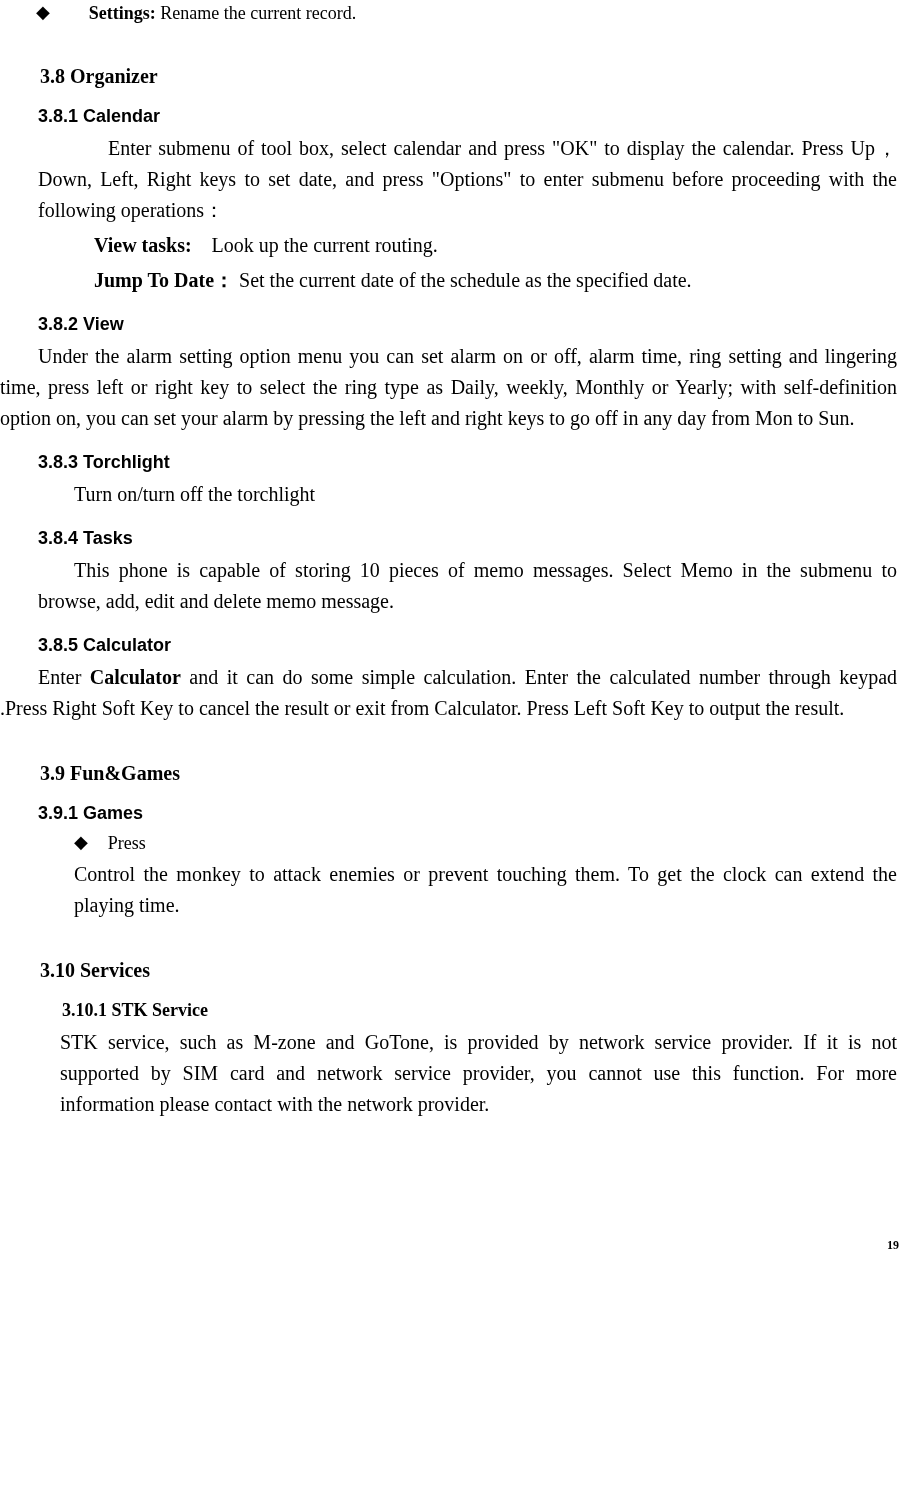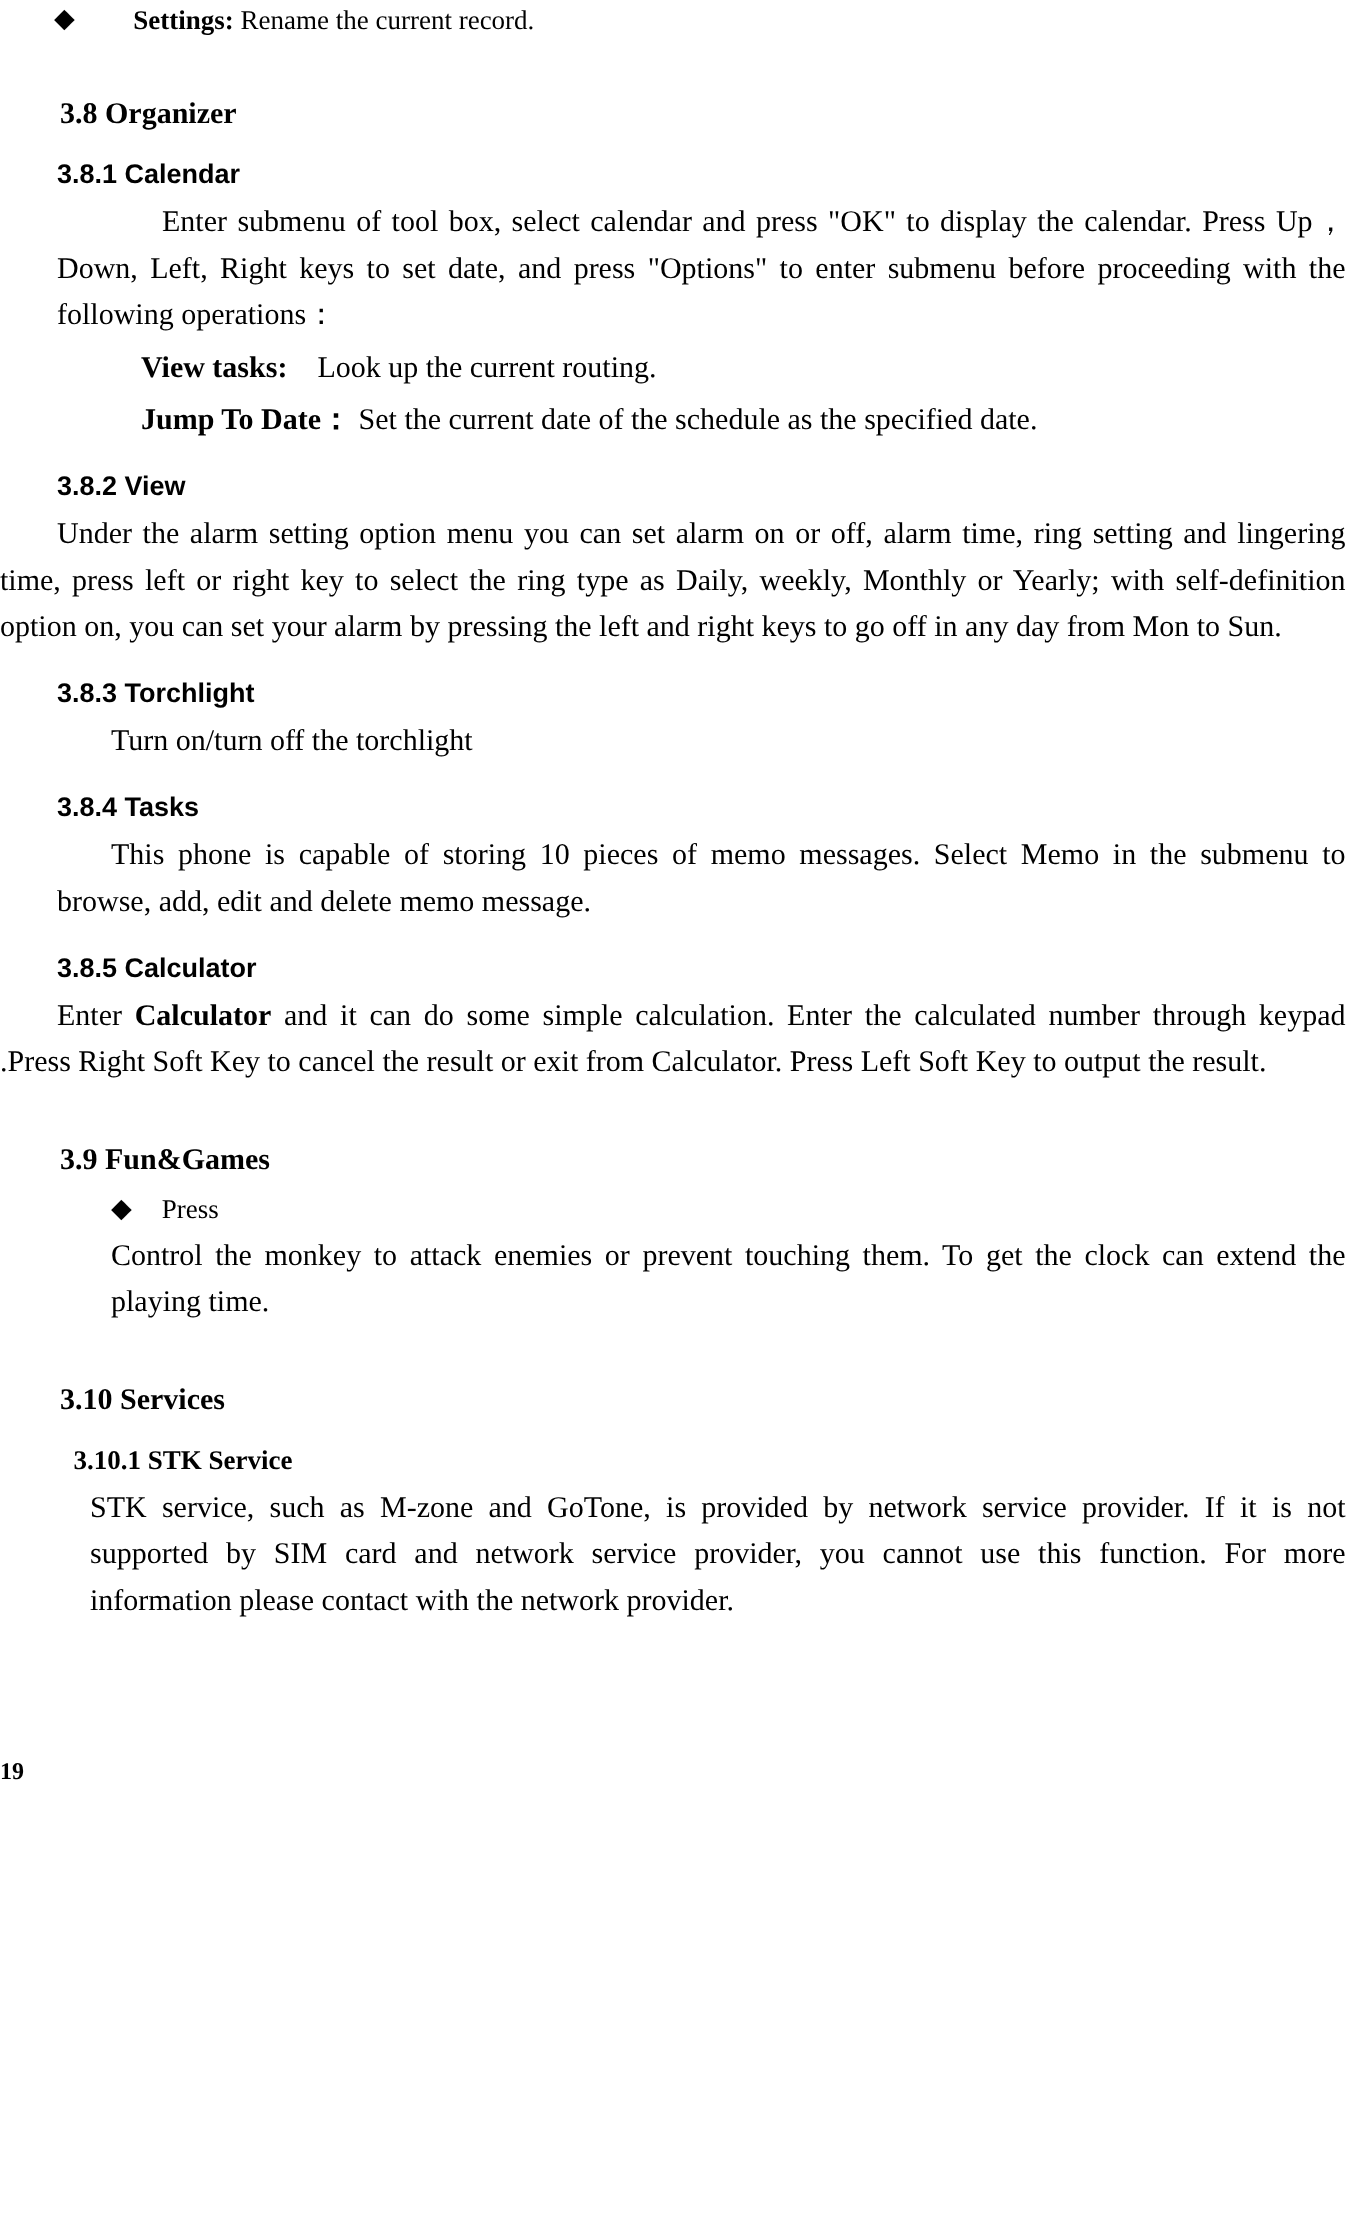--- a/index.html
+++ b/index.html
@@ -69,24 +69,24 @@
     .bullet-item-inner {
       display: flex;
       align-items: flex-start;
       margin-left: 74px;
       margin-bottom: 2px;
     }
     .bold {
       font-weight: bold;
     }
     .footer {
-      text-align: left;
-      font-size: 16px;
+      text-align: right;
+      font-size: 12px;
       font-weight: bold;
-      margin-top: 90px;
+      margin-top: 118px;
       font-family: "Times New Roman", serif;
     }
   </style>
 </head>
 <body>
 
 <div class="page">
 
   <div class="bullet-item">
     <span class="bullet">◆</span>
@@ -119,26 +119,27 @@
   <h3>3.8.4 Tasks</h3>
   <p style="margin-left:38px; text-indent:36px;">This phone is capable of storing 10 pieces of memo messages. Select Memo in the submenu to browse, add, edit and delete memo message.</p>
 
   <h3>3.8.5 Calculator</h3>
   <p class="no-left" style="margin-left:0; text-indent:38px;">
     <span>Enter </span><span class="bold">Calculator</span><span> and it can do some simple calculation. Enter the calculated number through keypad .Press Right Soft Key to cancel the result or exit from Calculator. Press Left Soft Key to output the result.</span>
   </p>
 
   <h2>3.9 Fun&amp;Games</h2>
 
+  <h3>3.9.1 Games</h3>
   <div class="bullet-item-inner">
     <span class="bullet">◆</span>
     <span class="bullet-text">Press</span>
   </div>
   <p class="sub-indent-more">Control the monkey to attack enemies or prevent touching them. To get the clock can extend the playing time.</p>
 
   <h2>3.10 Services</h2>
 
-  <h3 class="serif" style="margin-left:49px;">3.10.1 STK Service</h3>
+  <h3 class="serif" style="margin-left:62px;">3.10.1 STK Service</h3>
   <p style="margin-left:60px;">STK service, such as M-zone and GoTone, is provided by network service provider. If it is not supported by SIM card and network service provider, you cannot use this function. For more information please contact with the network provider.</p>
 
   <div class="footer">19</div>
 
 </div>
 
 </body></html>

